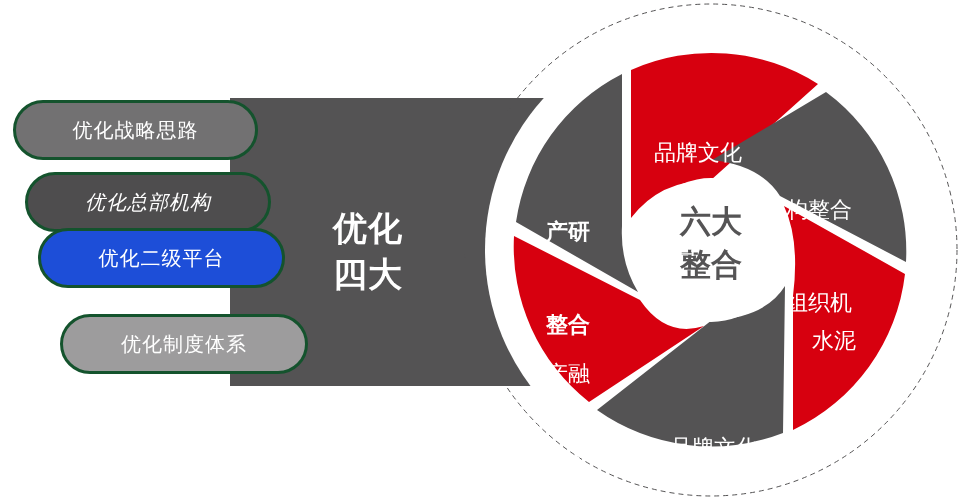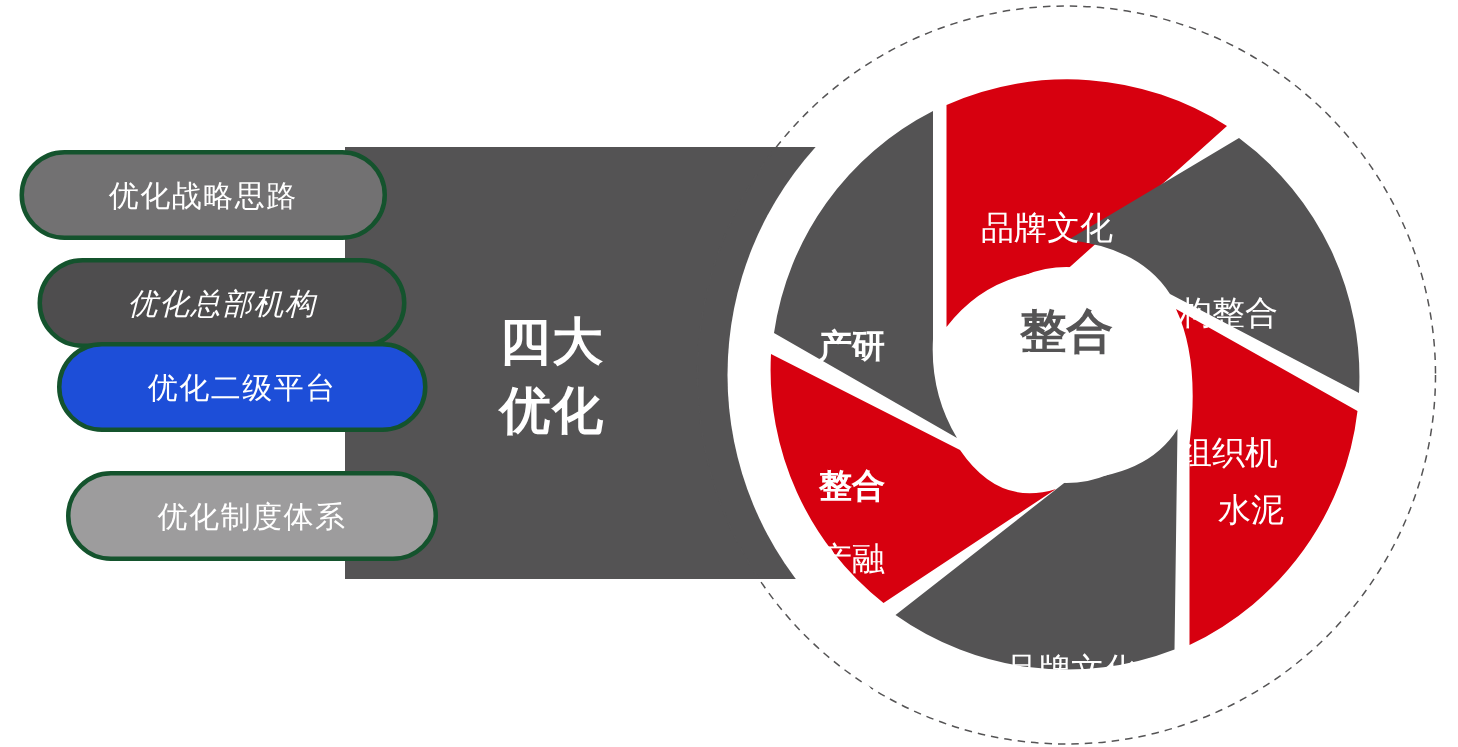--- a/index.html
+++ b/index.html
@@ -10,28 +10,28 @@
   .wheel-svg{position:absolute;left:0;top:0;}
   .center-label{position:absolute;left:661px;top:200px;width:100px;text-align:center;color:#555455;font-weight:bold;font-size:31px;line-height:43px;}
   .seg-label{position:absolute;color:#ffffff;font-size:22px;line-height:31px;text-align:left;white-space:pre;}
 </style>
 </head>
 <body>
 
 <div class="band"></div>
 
 <div class="band-title">
+  <div>优化</div>
   <div>四大</div>
-  <div>优化</div>
 </div>
 
 <div class="pill" style="left:13px;top:100px;width:245px;background:#727172;">优化战略思路</div>
 <div class="pill" style="left:25px;top:172px;width:246px;background:#4e4d4e;font-style:italic;">优化总部机构</div>
 <div class="pill" style="left:38px;top:228px;width:247px;background:#1d4ed8;">优化二级平台</div>
-<div class="pill" style="left:44px;top:314px;width:248px;background:#9d9c9d;">优化制度体系</div>
+<div class="pill" style="left:60px;top:314px;width:248px;background:#9d9c9d;">优化制度体系</div>
 
 <svg class="wheel-svg" width="972" height="498" viewBox="0 0 972 498">
 
   <circle cx="711" cy="250" r="226" fill="#ffffff"></circle>
 
   <circle cx="711" cy="250" r="246" fill="none" stroke="#555455" stroke-width="1" stroke-dasharray="5,4"></circle>
   <g>
 
     <path fill="#d7000f" d="M 631 70 L 631 70 A 198 198 0 0 1 818 84 L 711 180 Q 660 180 631 218 Z"></path>
 
@@ -43,20 +43,21 @@
 
     <path fill="#d7000f" d="M 589 402 A 198 198 0 0 1 514 236 L 640 300 Q 666 338 704 326 Z"></path>
 
     <path fill="#545354" d="M 516 222 A 198 198 0 0 1 622 74 L 622 226 Q 620 262 638 292 Z"></path>
   </g>
 
   <circle cx="711" cy="250" r="72" fill="#ffffff"></circle>
 </svg>
 
 <div class="center-label">
+  <div>六大</div>
   <div>整合</div>
 </div>
 
 <div class="seg-label" style="left:654px;top:75px;">
   <div>品牌文化</div>
   <div>整合</div>
 </div>
 <div class="seg-label" style="left:786px;top:132px;">
   <div>构整合</div>
   <div>组织机</div>

